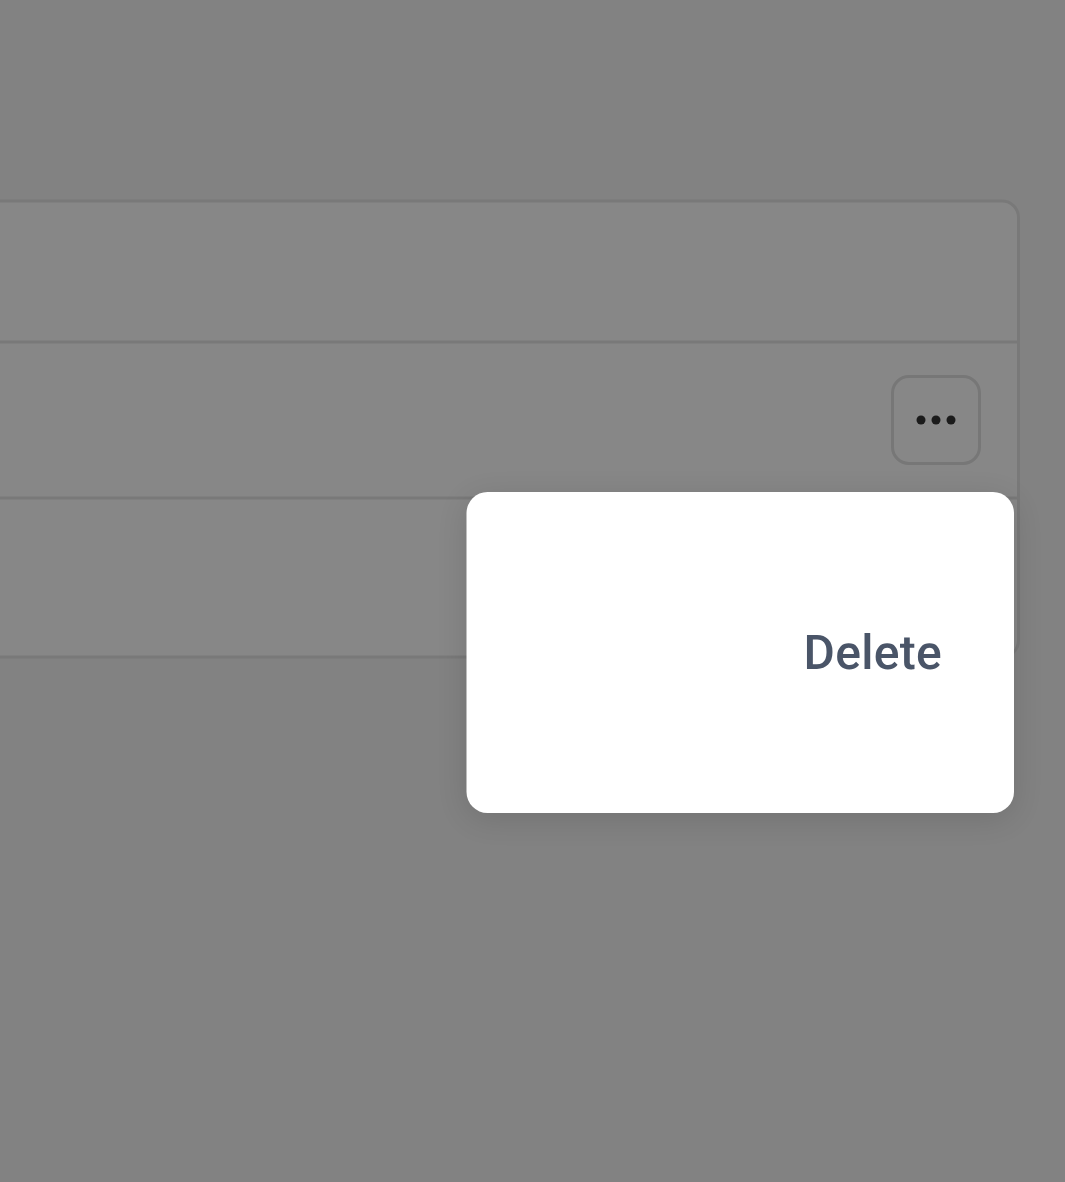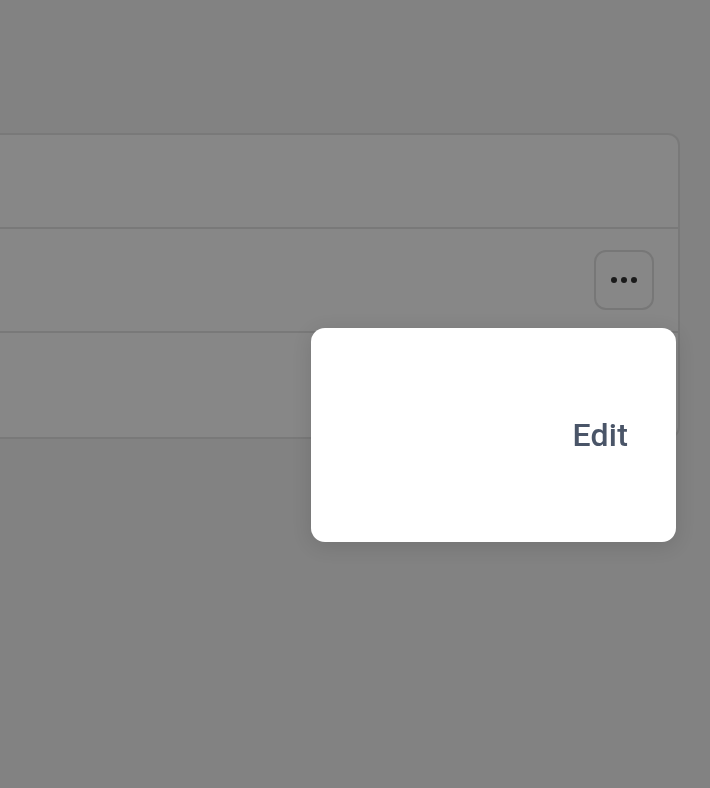--- a/index.html
+++ b/index.html
@@ -98,14 +98,14 @@
         <circle cx="24" cy="4" r="3" fill="#333333"></circle>
       </svg>
     </div>
   </div>
   <div class="row"></div>
 </div>
 
 <div class="overlay"></div>
 
 <div class="popover">
-  <div class="menu-item">Edit</div>
+  <div class="menu-item">Delete</div>
 </div>
 
 </body></html>

